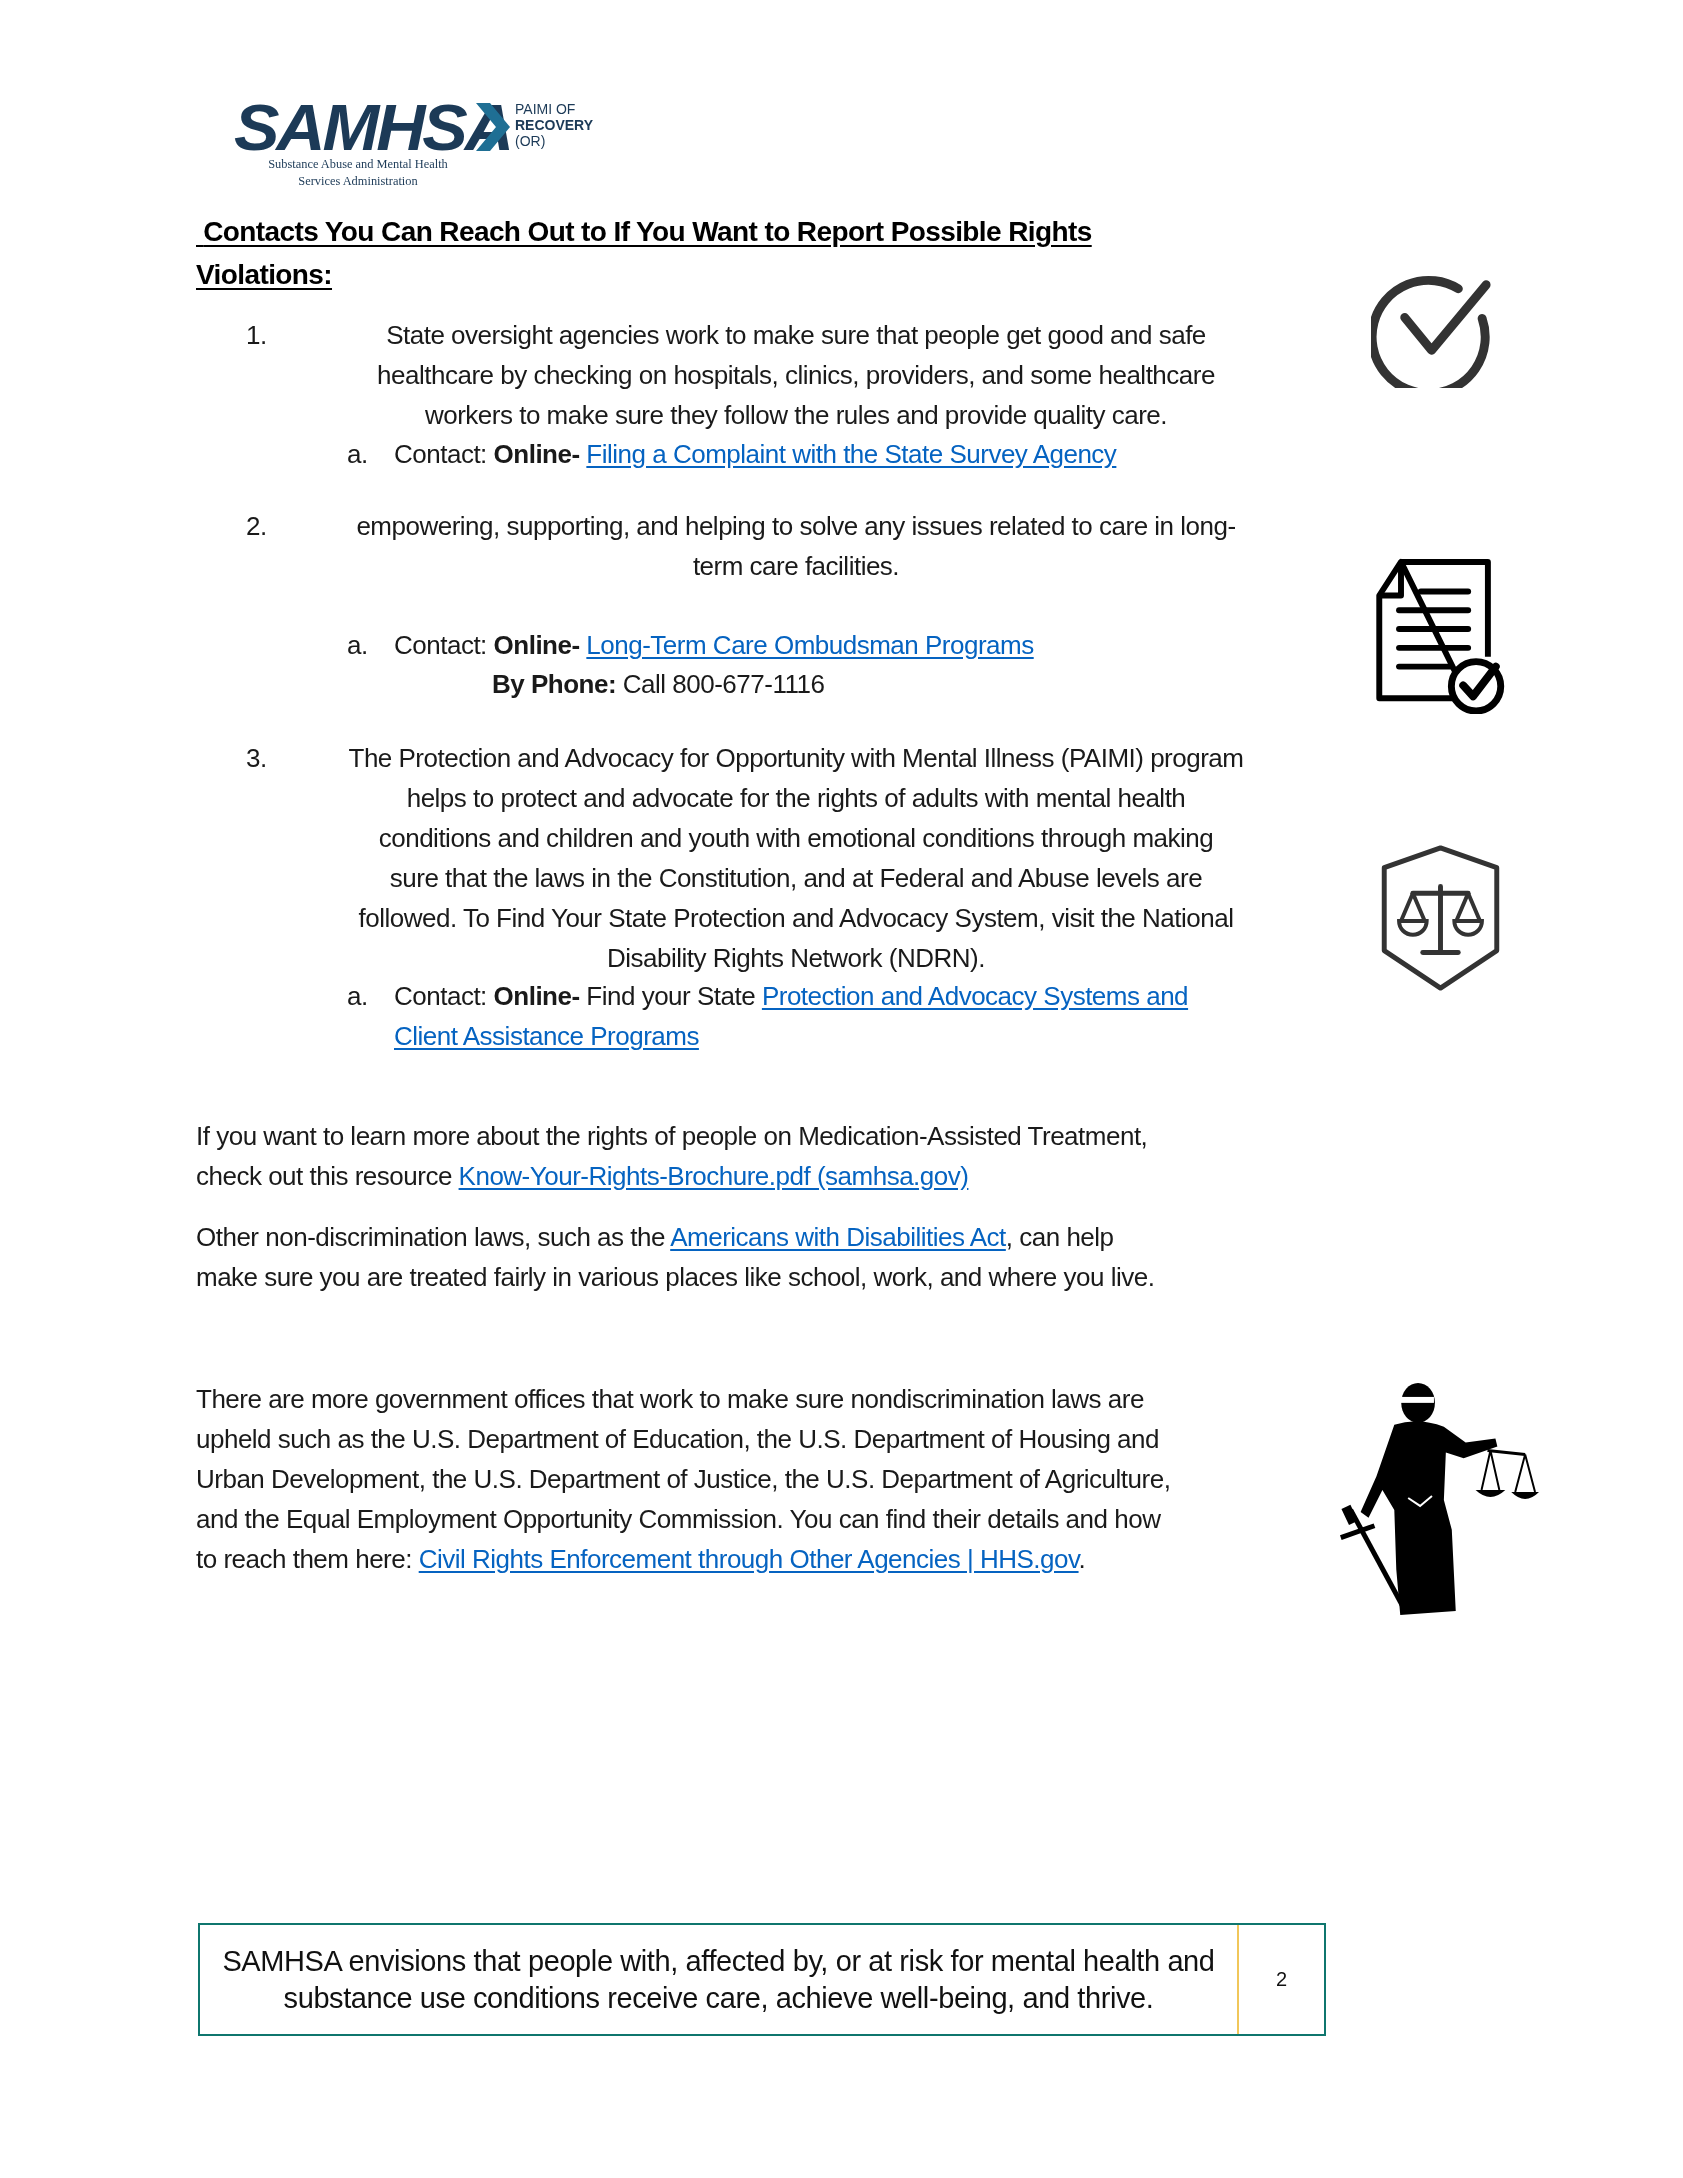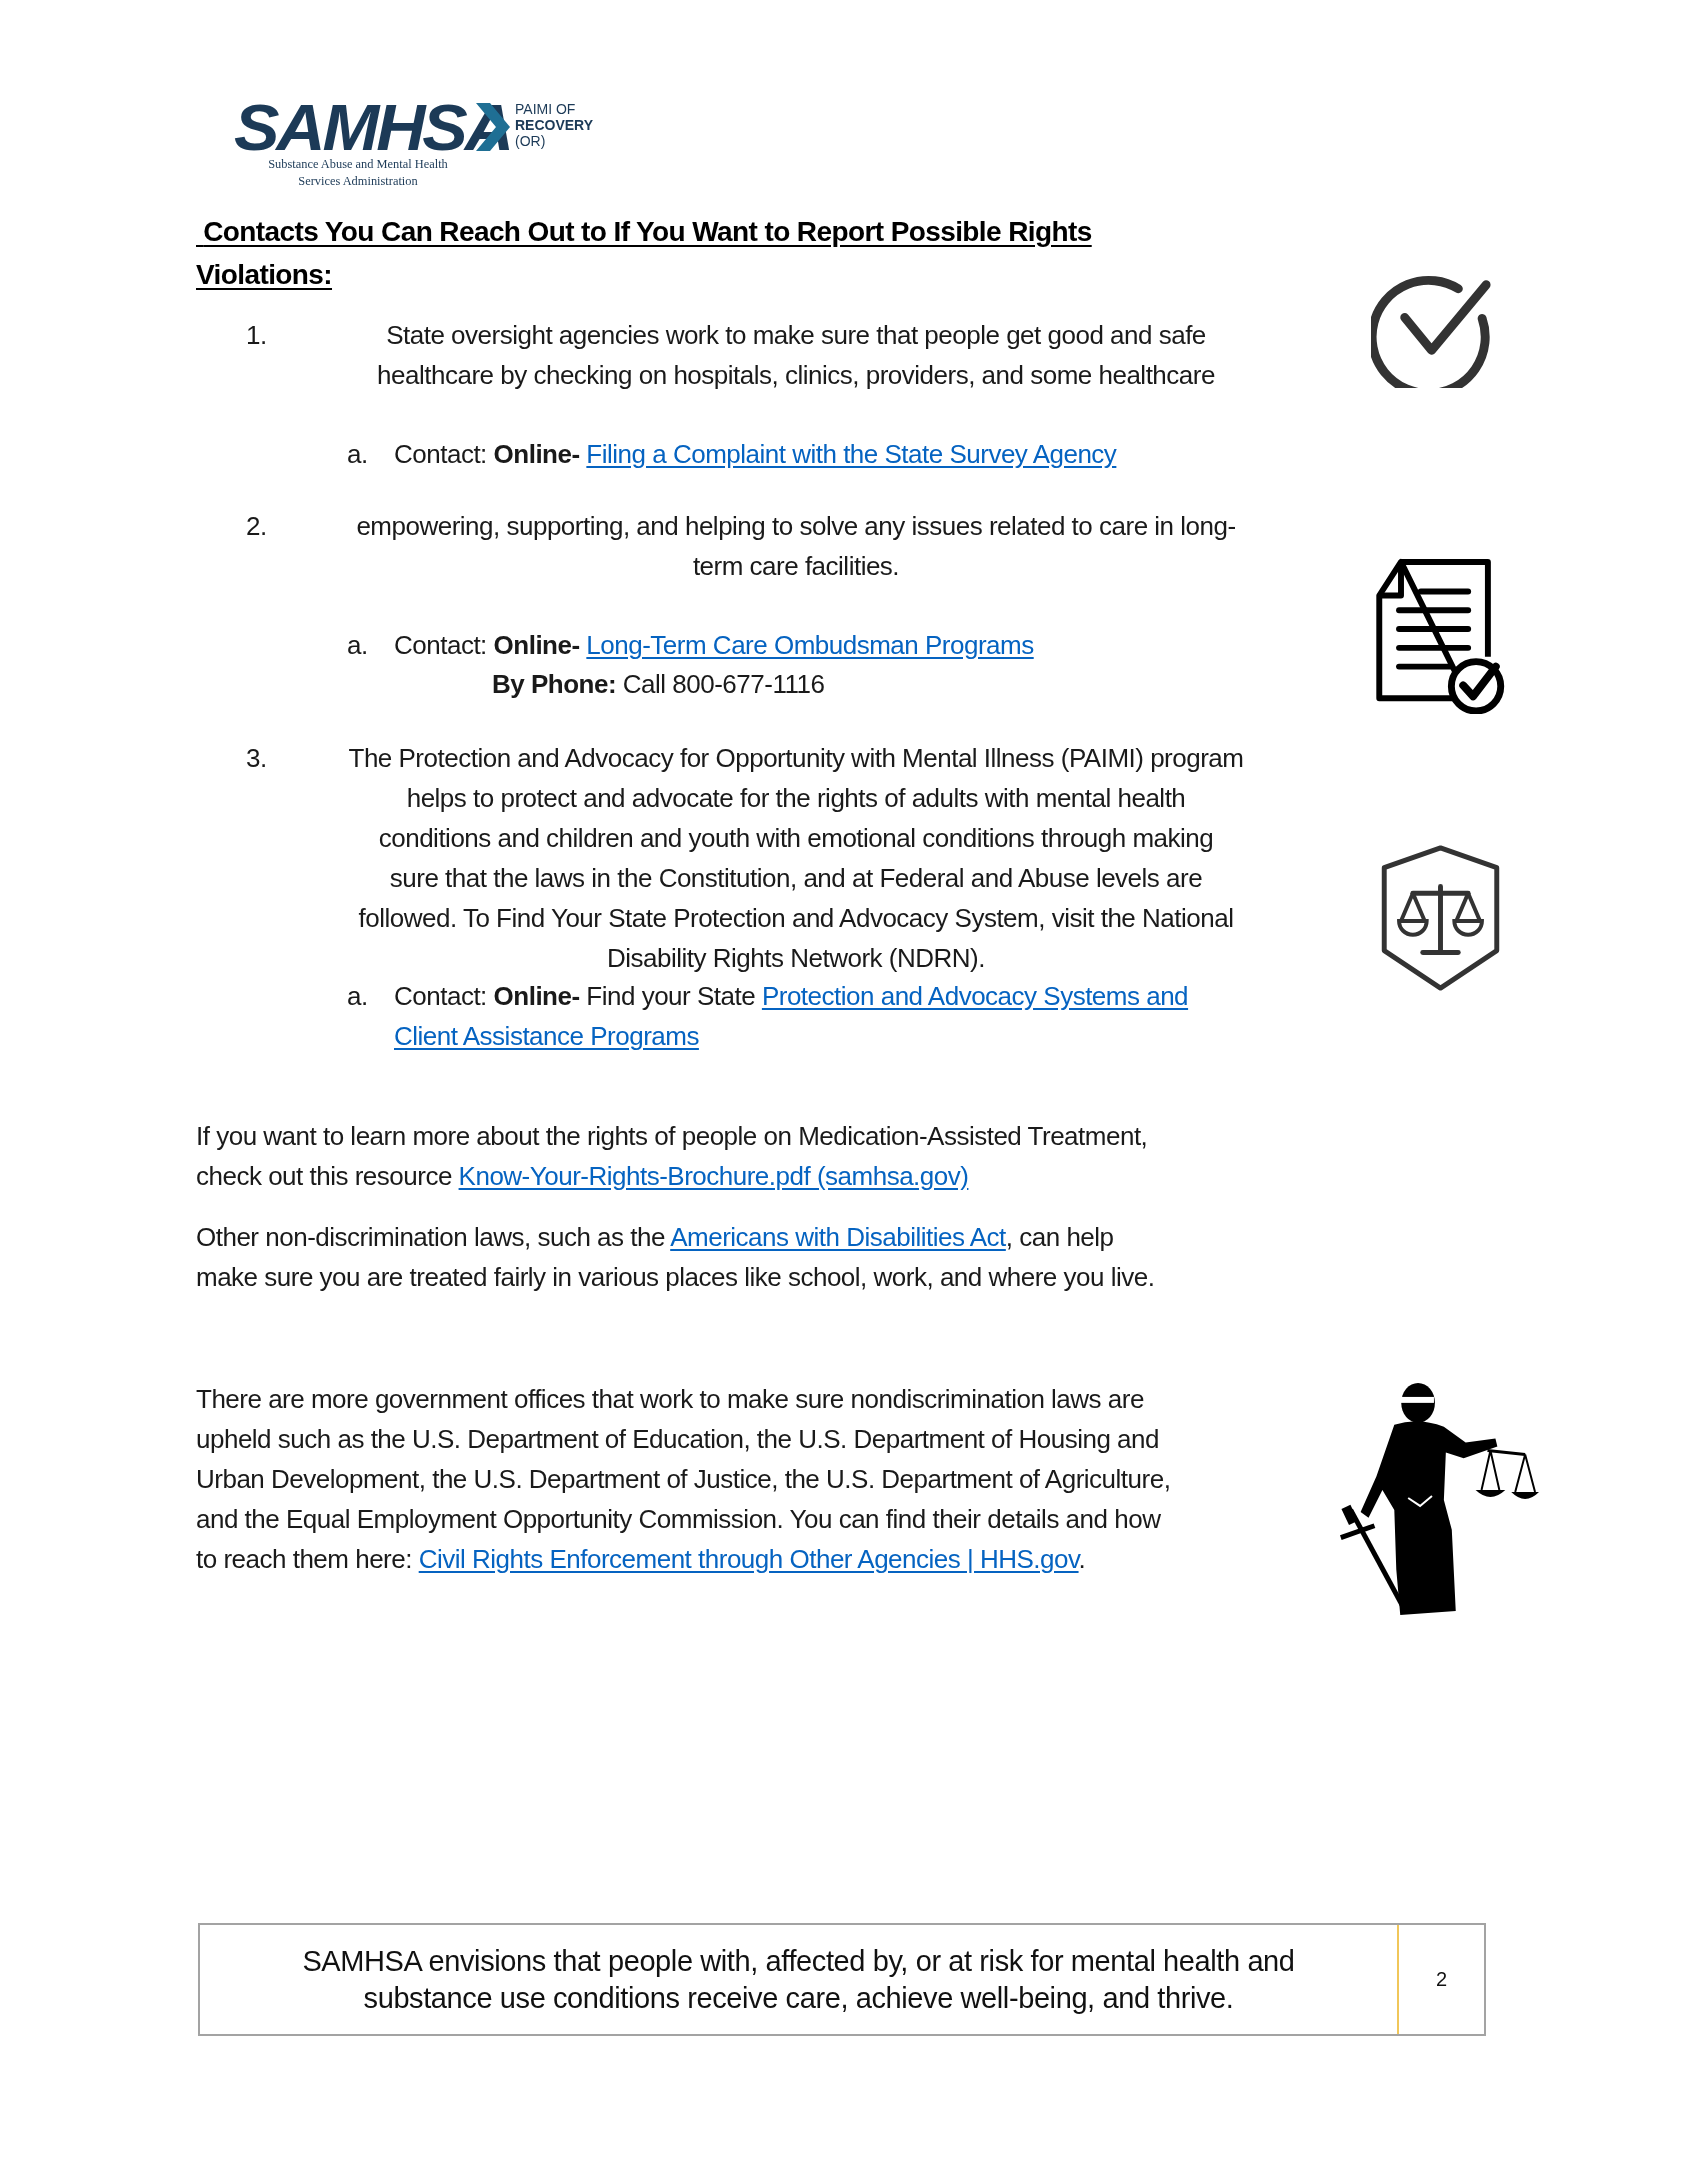--- a/index.html
+++ b/index.html
@@ -21,22 +21,22 @@
   .item-text { position:absolute; left:286px; width:1020px;text-align:center; }
   .sub-letter { position:absolute; left:347px; }
   .sub-text { position:absolute; left:394px; width:911px; }
   a.link { color:#0563C1; text-decoration:underline; text-underline-offset:3px; }
   .bold { font-weight:bold; }
 
   .para { position:absolute; left:196px; width:1119px; }
 
   .icon { position:absolute; }
 
-  .footer-box { position:absolute; left:198px; top:1923px; width:1288px; height:113px;
-                border:2px solid #a3a3a3; box-sizing:border-box; display:flex;justify-content:space-between; }
+  .footer-box { position:absolute; left:198px; top:1923px; width:1128px; height:113px;
+                border:2px solid #0f766e; box-sizing:border-box; display:flex;justify-content:space-between; }
   .footer-main { flex:1; display:flex; align-items:center; justify-content:center; text-align:center;
                  font-size:29px; line-height:37px; color:#111; letter-spacing:-0.4px; padding-left:10px; padding-right:10px;}
   .footer-page { width:85px; border-left:2px solid #f1c75a; display:flex; align-items:center; justify-content:center; font-size:20px; color:#111; }
 </style>
 </head>
 <body>
 
 <div class="abs logo">
   <div class="logo-word">SAMHSA</div>
   <svg class="logo-chev" viewBox="0 0 34 48">
@@ -53,20 +53,21 @@
   </div>
 </div>
 
 <div class="abs heading">&nbsp;<span>Contacts You Can Reach Out to If You Want to Report Possible Rights Violations:</span></div>
 
 <div class="abs body-text" style="left:0; top:315px; width:1386px; height:158px;">
   <span class="num" style="top:0">1.</span>
   <div class="item-text" style="top:0">
     <div>State oversight agencies work to make sure that people get good and safe</div>
     <div>healthcare by checking on hospitals, clinics, providers, and some healthcare</div>
+    <div>workers to make sure they follow the rules and provide quality care.</div>
   </div>
   <span class="sub-letter" style="top:119px">a.</span>
   <div class="sub-text" style="top:119px"><span>Contact: </span><span class="bold">Online-</span><span> </span><a class="link" href="#">Filing a Complaint with the State Survey Agency</a></div>
 </div>
 
 <div class="abs body-text" style="left:0; top:506px; width:1386px; height:198px;">
   <span class="num" style="top:0">2.</span>
   <div class="item-text" style="top:0">
     <div>empowering, supporting, and helping to solve any issues related to care in long-</div>
     <div>term care facilities.</div>

